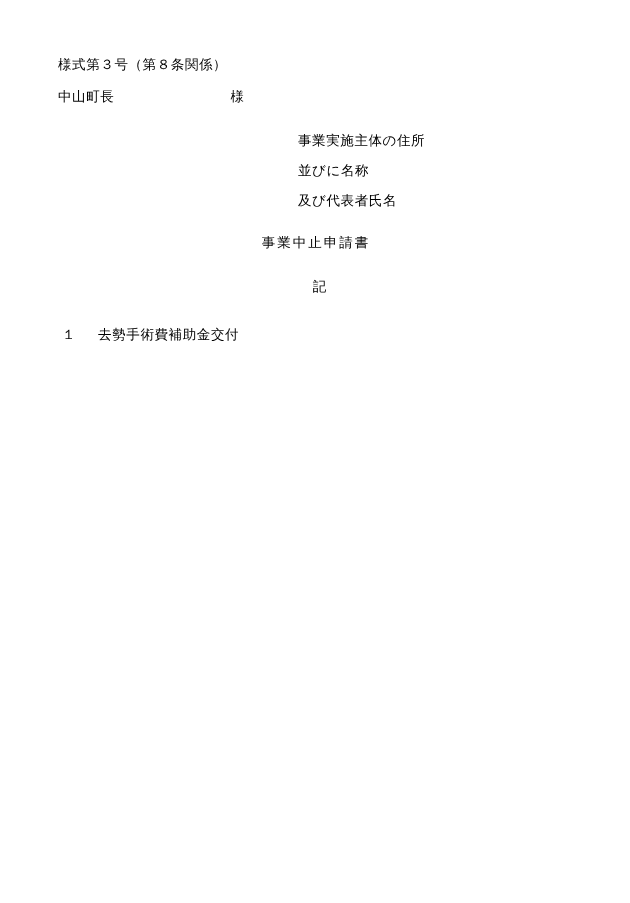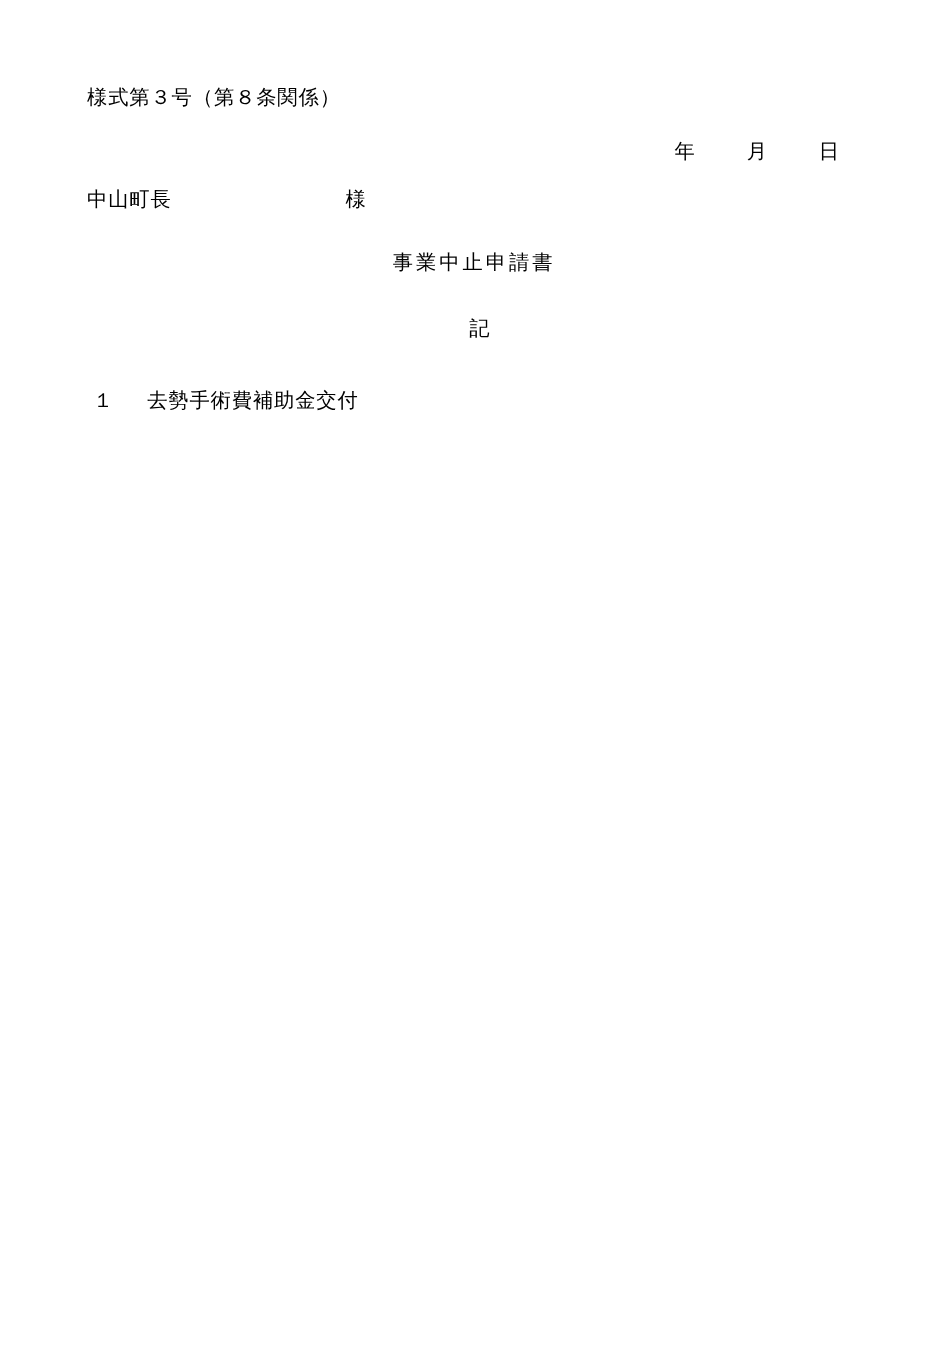--- a/index.html
+++ b/index.html
@@ -105,28 +105,30 @@
   }
 </style>
 </head>
 <body>
 
 <div class="page">
   <div class="doc-body">
 
     <div class="form-no">様式第３号（第８条関係）</div>
 
-    <div class="date-line">
-      <span>年</span><span class="gap"></span><span>月</span><span class="gap"></span><span>日</span>
-    </div>
 
     <div class="addressee">
       <span>中山町長</span><span class="sama">様</span>
     </div>
 
+    <div class="applicant-block">
+      <div>事業実施主体の住所</div>
+      <div>並びに名称</div>
+      <div>及び代表者氏名</div>
+    </div>
 
     <div class="doc-title">事業中止申請書</div>
 
 
     <div class="ki">記</div>
 
     <div class="item">
       <span>１</span><span class="num-gap"></span><span>去勢手術費補助金交付</span>
     </div>
 

